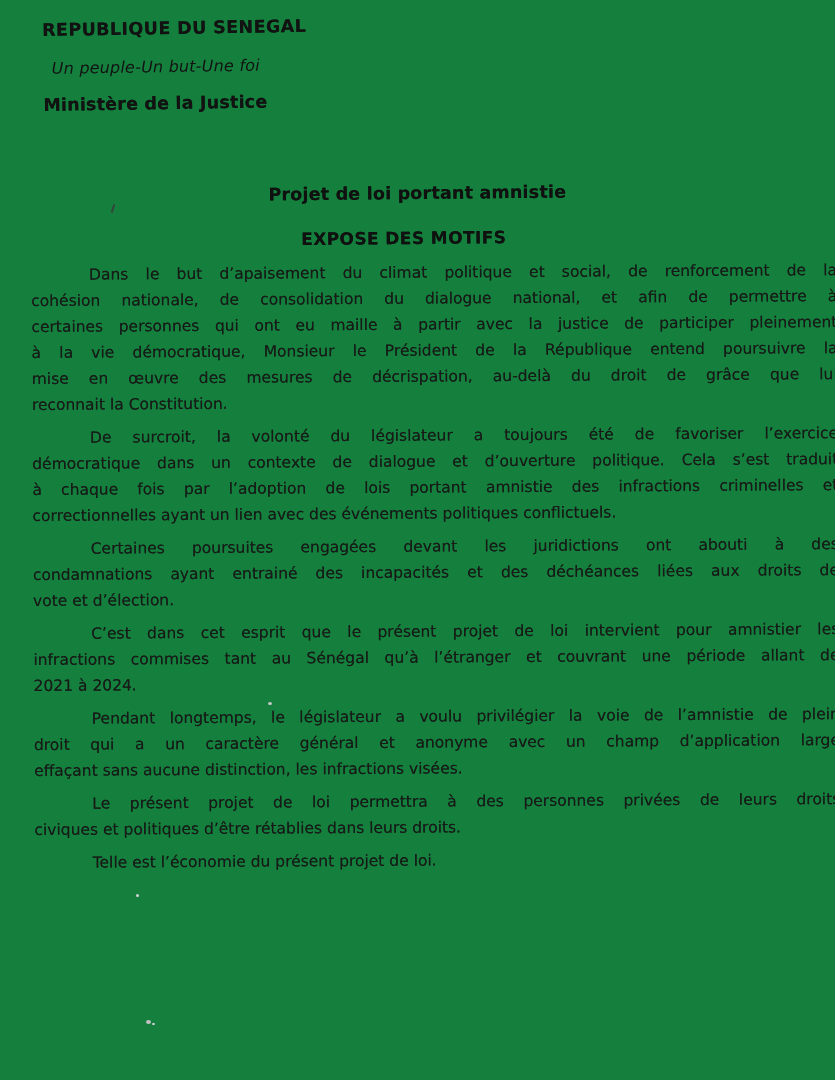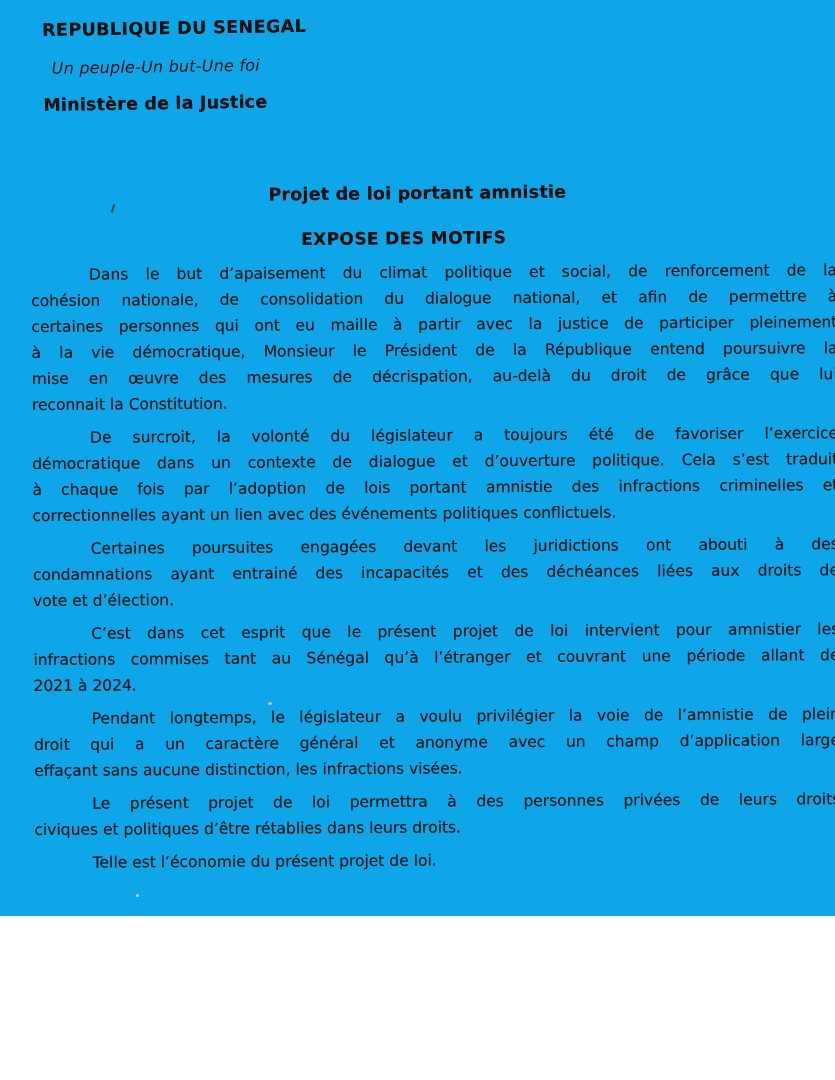--- a/index.html
+++ b/index.html
@@ -10,22 +10,22 @@
   body {
     width: 835px;
     height: 1080px;
     overflow: hidden;
     font-family: "DejaVu Sans", "Liberation Sans", sans-serif;
     color: #1b1b1b;
   }
   .page {
     position: relative;
     width: 835px;
-    height: 916px;
-    background: #0ea5e9;
+    height: 1080px;
+    background: #15803d;
     overflow: hidden;
   }
 
   
   .doc-header {
     position: absolute;
     left: 42px;
     top: 20px;
     transform: rotate(-0.9deg);
     transform-origin: left top;

